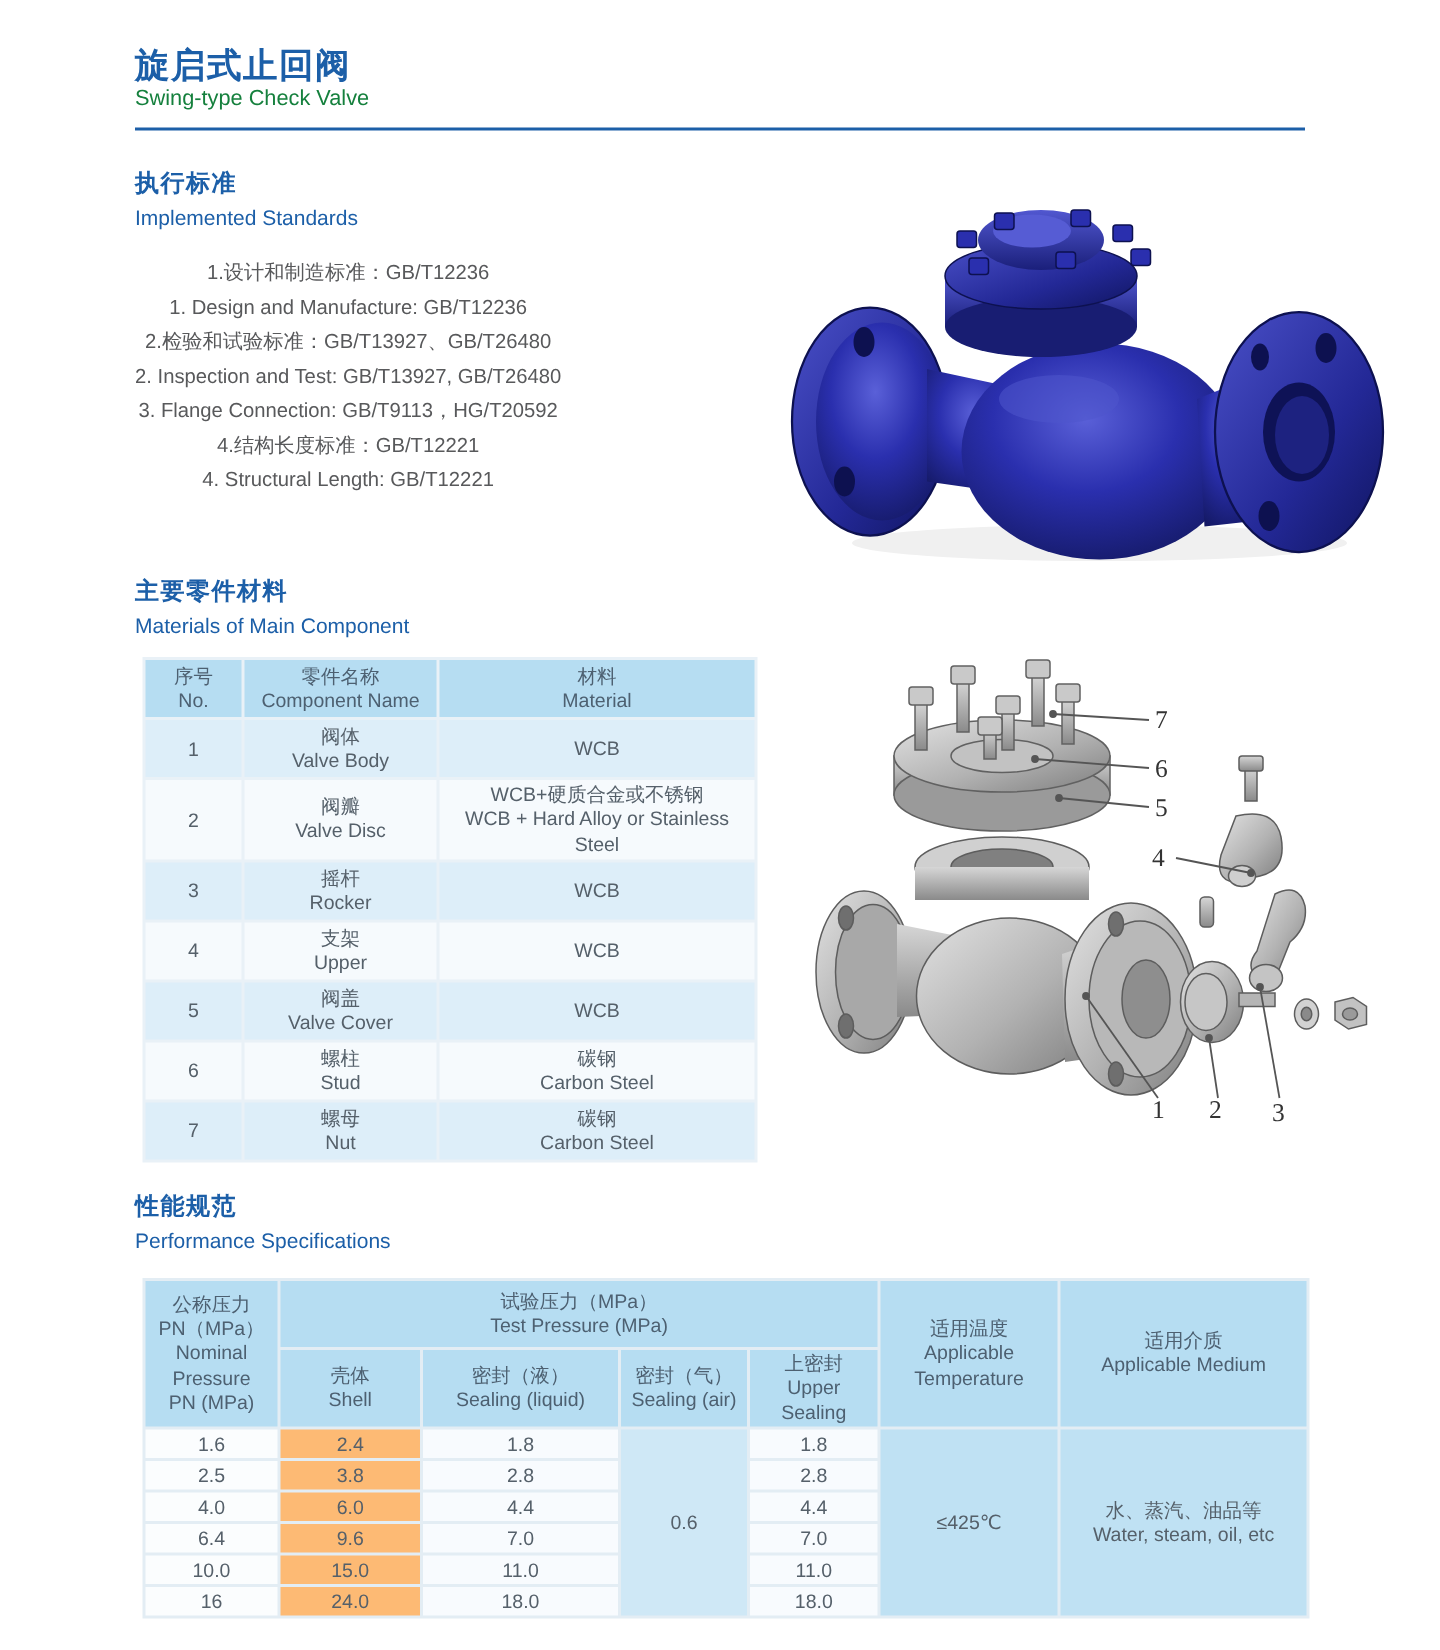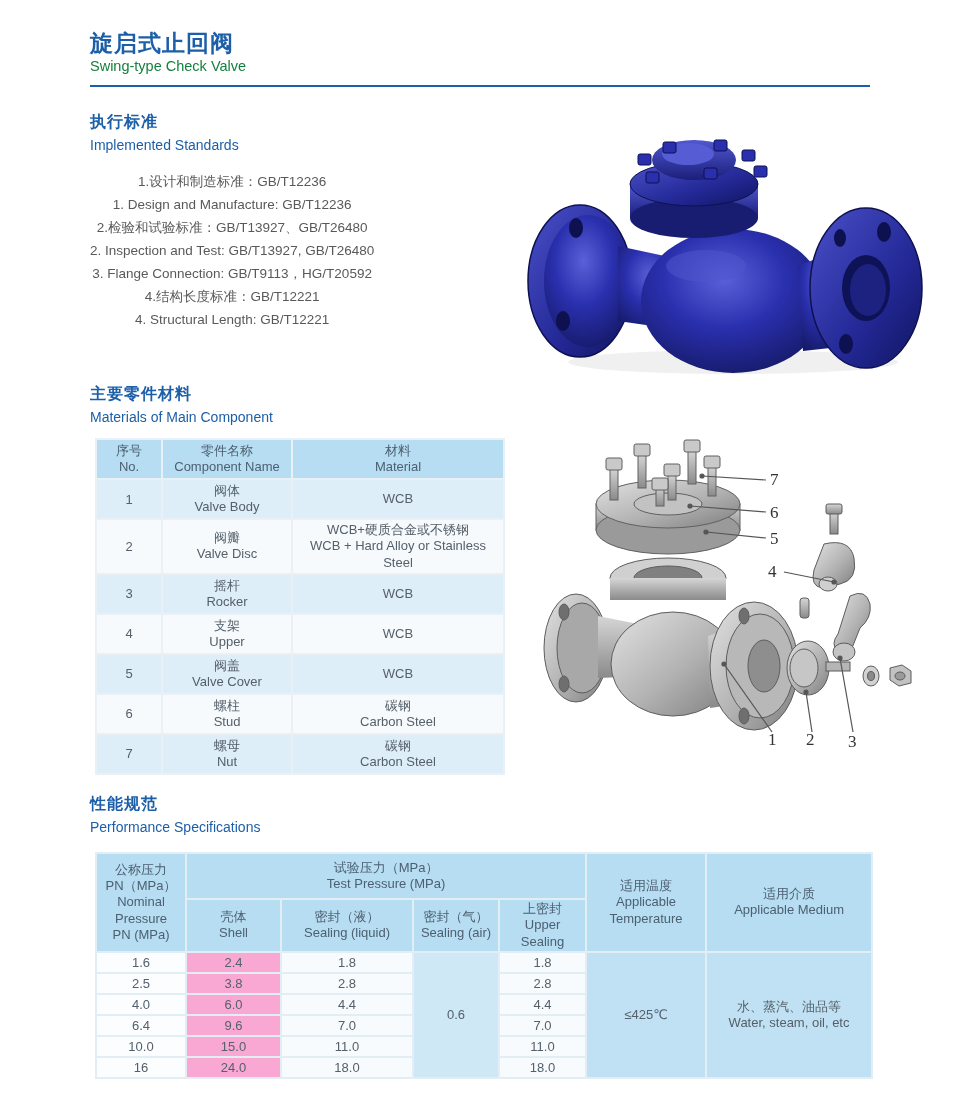--- a/index.html
+++ b/index.html
@@ -33,21 +33,21 @@
   .materials-table tr.even td { background:#f6fafd; }
   .materials-table .col-no { width:64px; }
   .materials-table .col-name { width:128px; }
 
   .perf-table { position:absolute; left:95px; top:852px; width:778px; background:#e3edf4; table-layout:fixed; }
   .perf-table th { background:#b6ddf2; color:#4d6071; font-size:13px; padding:1px 2px; }
   .perf-table td { font-size:13px; color:#55606a; height:19px; padding:1px 0; }
   .perf-table th.h-pn { height:96px; }
   .perf-table th.h-group { height:44px; }
   .perf-table td.c-pn     { background:#fbfdfe; }
-  .perf-table td.c-shell  { background:#f9a8d4;text-align:center; }
+  .perf-table td.c-shell  { background:#fdba74;text-align:center; }
   .perf-table td.c-liquid { background:#f8fbfe; }
   .perf-table td.c-air    { background:#cfe8f6; }
   .perf-table td.c-upper  { background:#f8fbfe; }
   .perf-table td.c-temp   { background:#bfe1f3; }
   .perf-table td.c-medium { background:#bfe1f3; }
 
   
   .valve-photo { position:absolute; left:518px; top:116px; width:428px; height:266px; }
   .exploded { position:absolute; left:538px; top:426px; width:422px; height:348px; }
   .callout { position:absolute; font-family:"Liberation Serif","DejaVu Serif",serif; font-size:17px; color:#333; }

